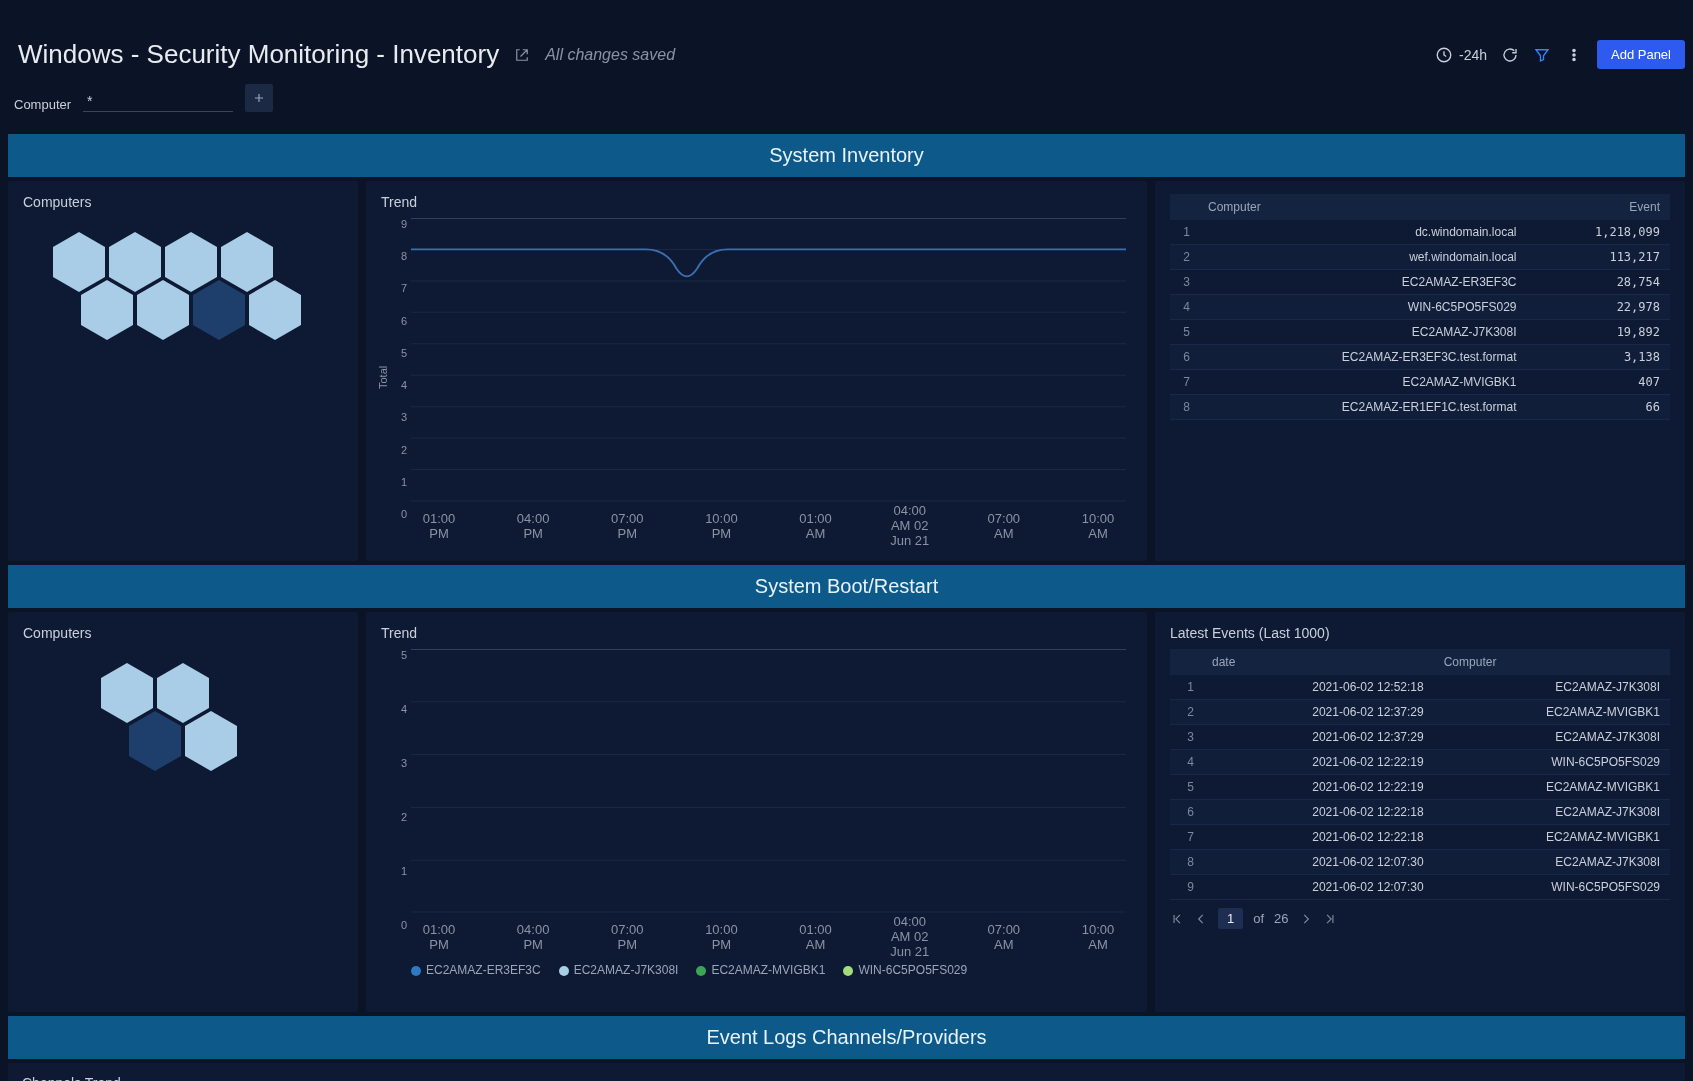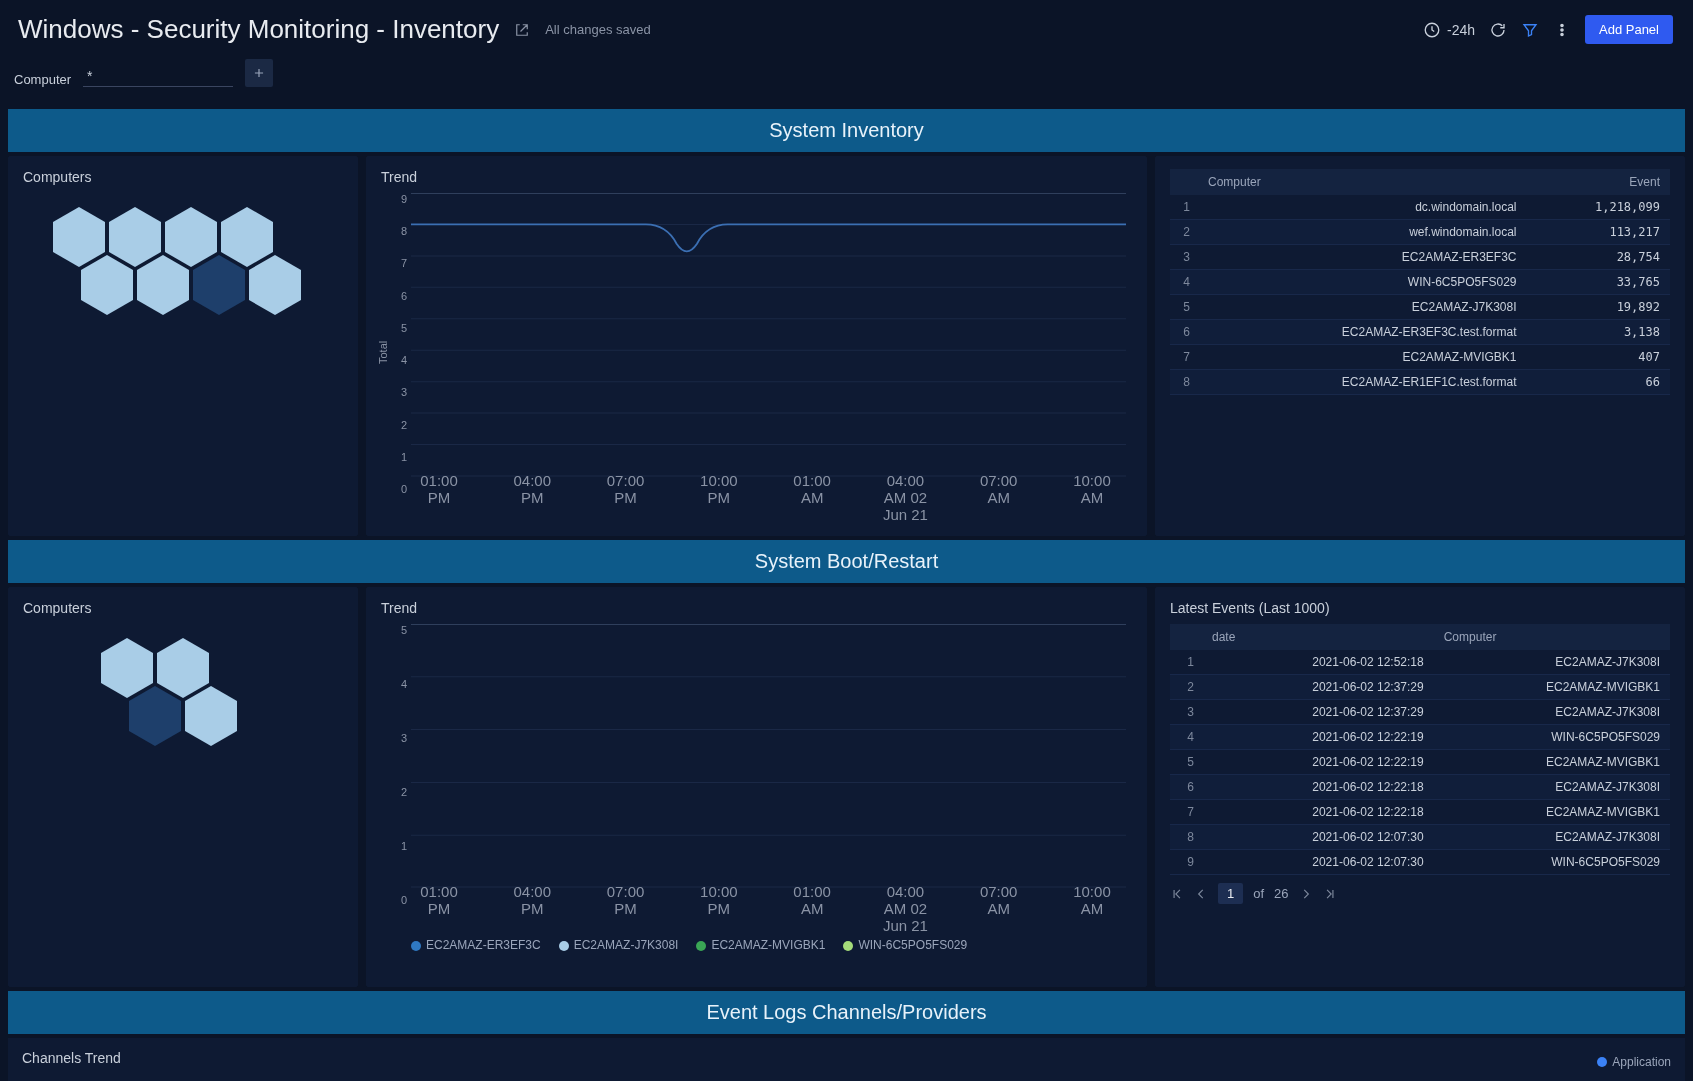--- a/index.html
+++ b/index.html
@@ -1,20 +1,20 @@
 <!DOCTYPE html>
 <html><head>
 <meta charset="utf-8">
 <style>
 * { margin:0; padding:0; box-sizing:border-box; }
 body { background:#0b1427; color:#c9d0db; font-family:"Segoe UI",Arial,sans-serif; font-size:13px; width:1693px; }
-.header { display:flex; align-items:center; padding:14px 20px 10px 18px; gap:14px; }
+.header { display:flex; align-items:center; padding:14px 8px 10px 18px; gap:14px;margin-top:25px; }
 .title { color:#e8ebf0; font-size:26px; font-weight:400; }
 .icon-share { width:18px; height:18px; stroke:#8a93a5; fill:none; stroke-width:1.6; cursor:pointer; }
-.saved { color:#8a93a5; font-size:13px; }
+.saved { color:#8a93a5; font-size:16px;font-style:italic; }
 .spacer { flex:1; }
 .time-chip { display:flex; align-items:center; gap:6px; color:#c9d0db; cursor:pointer; font-size:14px; }
 .hdr-icon { width:18px; height:18px; stroke:#c9d0db; fill:none; stroke-width:1.8; cursor:pointer; }
 .hdr-icon.blue { stroke:#3b82f6; }
 .add-btn { background:#2f5af0; color:#fff; border:none; padding:7px 14px; border-radius:3px; font-size:13px; cursor:pointer; }
 .filter-row { display:flex; align-items:flex-end; gap:12px; padding:4px 14px 18px 14px; }
 .f-label { font-size:13px; color:#c9d0db; }
 .f-input { background:transparent; border:none; border-bottom:1px solid #3a4560; width:150px; color:#c9d0db; font-size:14px; padding:2px 4px; }
 .plus { width:28px; height:28px; background:#1b2944; display:flex; align-items:center; justify-content:center; border-radius:2px; cursor:pointer; }
 .plus svg{stroke:#9aa5ba;stroke-width:2;fill:none;}
@@ -27,21 +27,21 @@
 .hex.dark { background:#1e3f6b; }
 
 
 .chart { position:relative; }
 .yaxis { position:absolute; left:0; top:0; bottom:28px; width:26px; display:flex; flex-direction:column; justify-content:space-between; align-items:flex-end; font-size:11px; color:#8a93a5; }
 .ylab-rot { position:absolute; left:-10px; top:50%; transform:rotate(-90deg) translateX(50%); font-size:11px; color:#8a93a5; }
 .plot { position:absolute; left:30px; right:6px; top:0; bottom:46px; }
 .grid line{stroke:#1a2846;stroke-width:1;}
 .grid .top{stroke:#516585;}
 .series{fill:none;stroke:#3b6fb3;stroke-width:1.8;}
-.xaxis { position:absolute; left:30px; right:12px; bottom:0; display:flex; justify-content:space-between; font-size:15px; color:#8a93a5; text-align:center; }
+.xaxis { position:absolute; left:30px; right:6px; bottom:0; display:flex; justify-content:space-between; font-size:13px; color:#8a93a5; text-align:center;align-items:center; }
 .xaxis div{width:56px;}
 
 
 .tbl { width:100%; border-collapse:collapse; font-size:12px; }
 .tbl thead th { background:#142340; color:#9aa5ba; font-weight:400; text-align:left; padding:6px 10px; }
 .tbl thead th.r { text-align:right; }
 .tbl tbody td { padding:5px 10px; border-bottom:1px solid #18284a;text-align:right; }
 .tbl tbody td.idx { color:#7d889c; width:24px; text-align:right; padding-right:8px; }
 .tbl tbody td.mono { font-family:Consolas,monospace; text-align:right; }
 .tbl tbody tr:nth-child(even){background:#101e3a;}
@@ -190,21 +190,21 @@
             <td class="mono">113,217</td>
           </tr>
           <tr>
             <td class="idx">3</td>
             <td>EC2AMAZ-ER3EF3C</td>
             <td class="mono">28,754</td>
           </tr>
           <tr>
             <td class="idx">4</td>
             <td>WIN-6C5PO5FS029</td>
-            <td class="mono">33,765</td>
+            <td class="mono">22,978</td>
           </tr>
           <tr>
             <td class="idx">5</td>
             <td>EC2AMAZ-J7K308I</td>
             <td class="mono">19,892</td>
           </tr>
           <tr>
             <td class="idx">6</td>
             <td>EC2AMAZ-ER3EF3C.test.format</td>
             <td class="mono">3,138</td>

